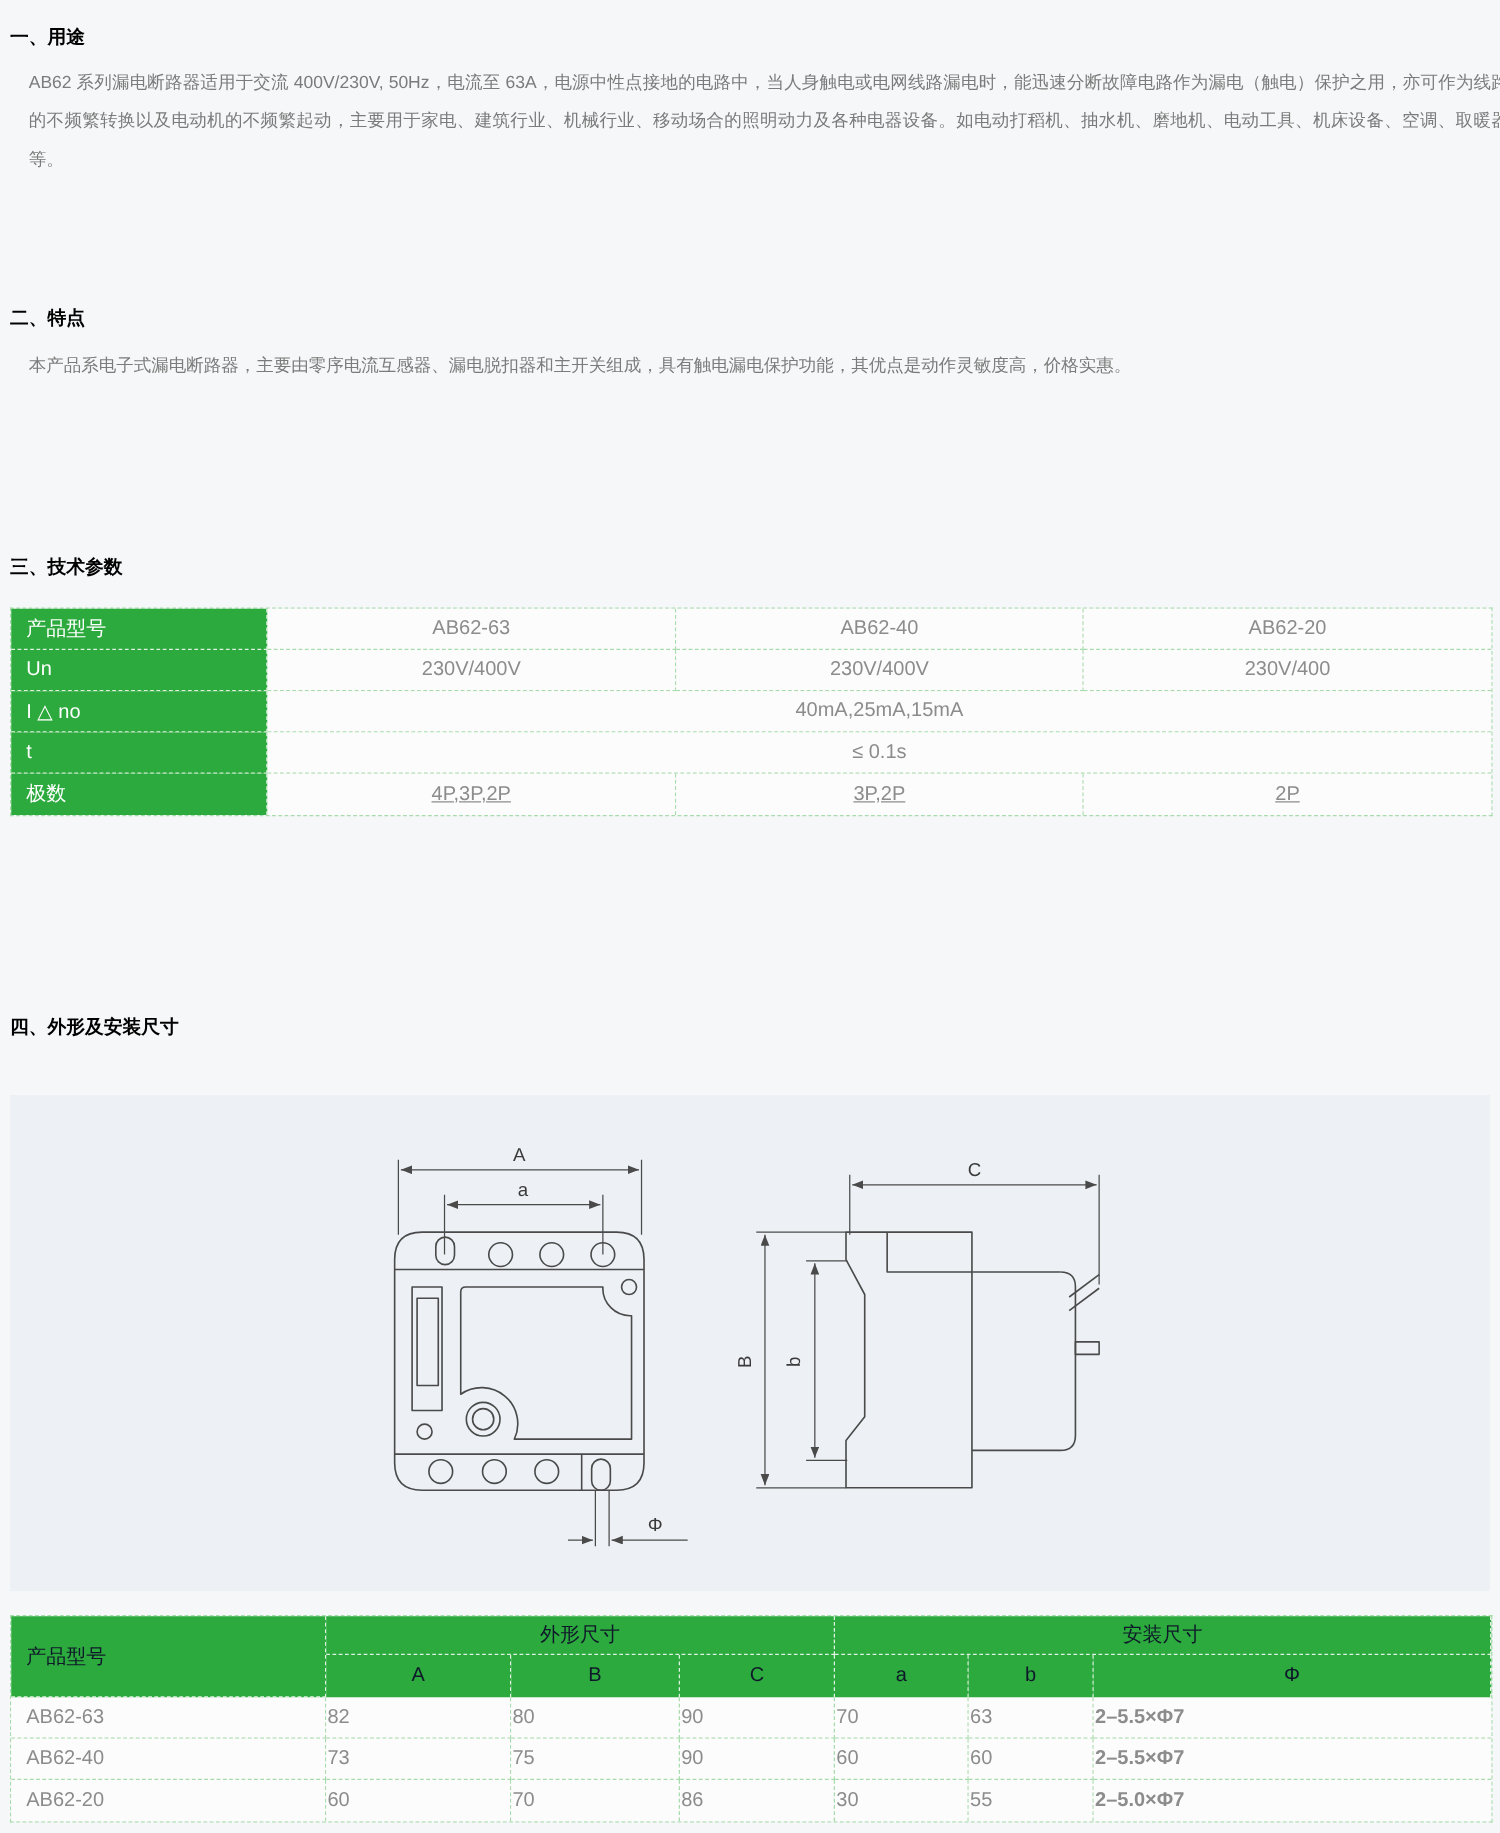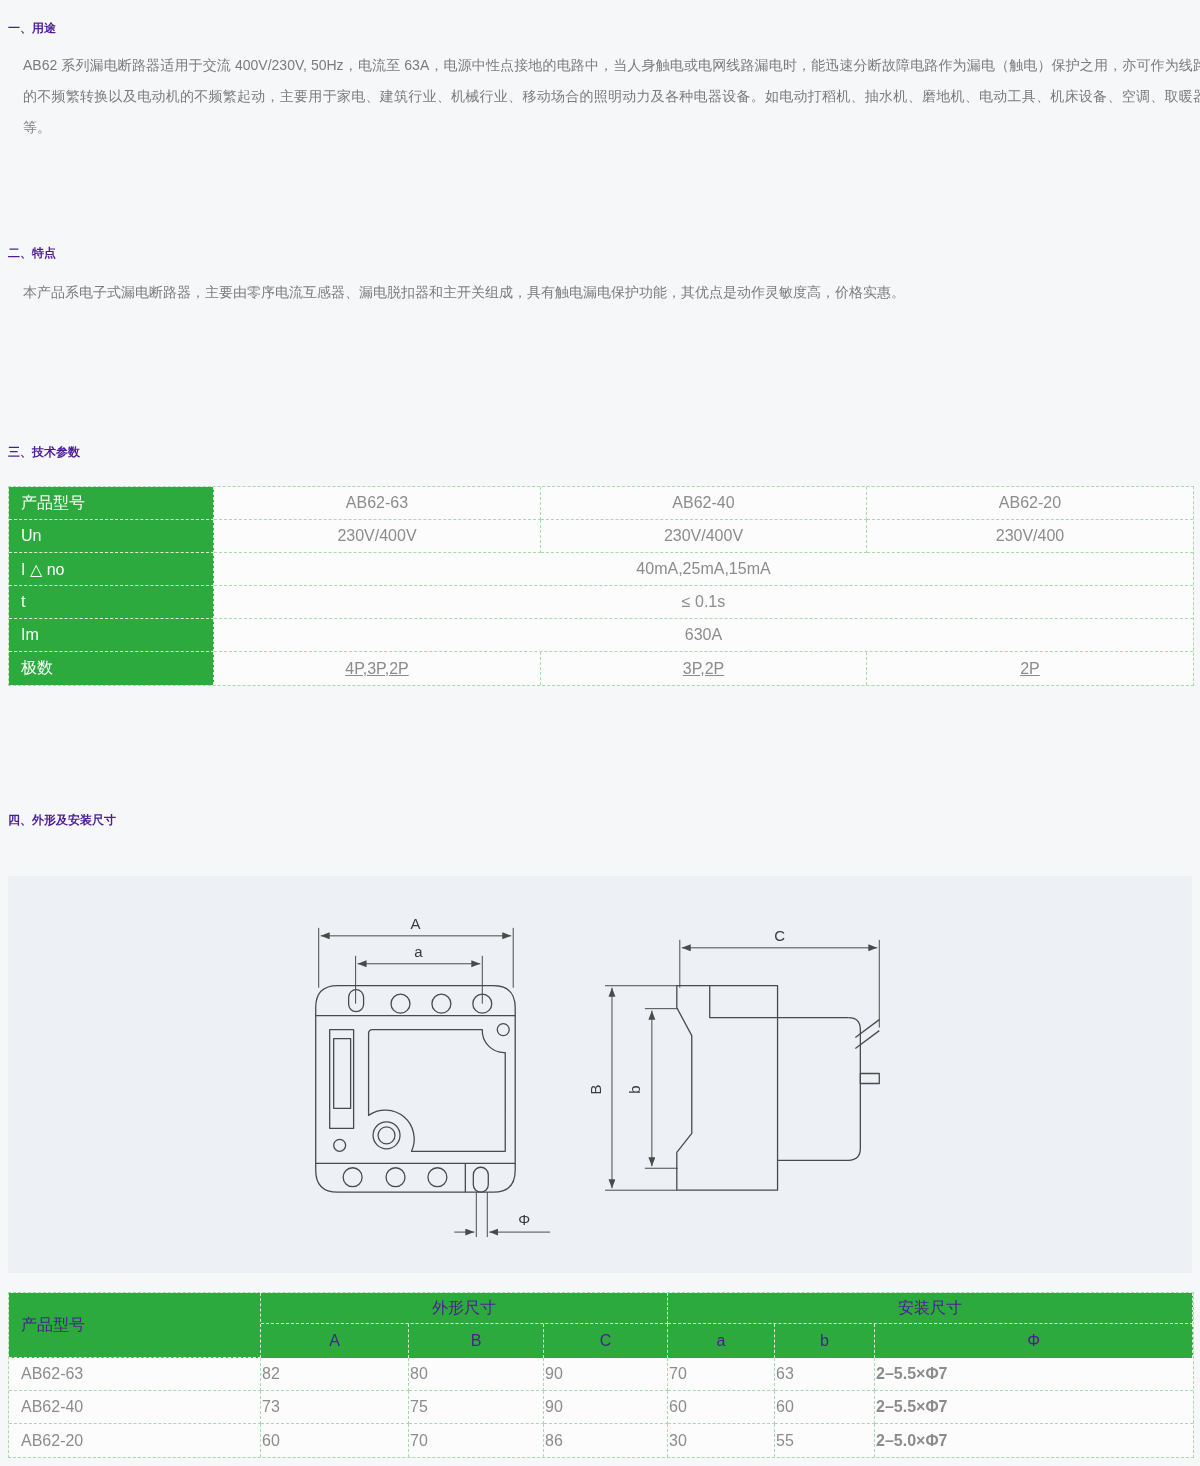--- a/index.html
+++ b/index.html
@@ -6,22 +6,22 @@
   body{
     width:1200px;height:1466px;
     background:#f6f7f8;
     position:relative;
     overflow:hidden;
     font-family:"Liberation Sans","DejaVu Sans",sans-serif;
   }
   .abs{position:absolute;}
   .sec-title{
     left:8px;
-    color:#4c1d95;
-    font-size:12px;
+    color:#000000;
+    font-size:15px;
     line-height:28px;
     white-space:nowrap;
   }
   .para{
     left:23px;
     width:1184px;
     color:#7b7b7b;
     font-size:14px;
     line-height:31px;
     text-align:justify;
@@ -41,21 +41,21 @@
     background:#fbfcfb;color:#8c8c8c;font-size:16px;text-align:center;
     border-bottom:1px dashed #a8dbac;border-right:1px dashed #a8dbac;
   }
   .t1 td:last-child{border-right:none;}
   .t1 tr:last-child td{border-bottom:none;text-decoration:underline;}
   .t2{left:8px;top:1292px;width:1184px;}
   .t2 tr.h1{height:31px;}
   .t2 tr.h2{height:34px;}
   .t2 tr.dr{height:33px;}
   .t2 th{
-    background:#2caa3d;color:#4c1d95;font-weight:normal;font-size:16px;
+    background:#2caa3d;color:#0f172a;font-weight:normal;font-size:16px;
     text-align:center;padding:0;
     border-bottom:1px dashed rgba(255,255,255,.85);
     border-right:1px dashed rgba(255,255,255,.85);
   }
   .t2 th.prod{text-align:left;padding-left:12px;}
   .t2 tr.h2 th{border-bottom:none;}
   .t2 td{
     background:#fbfcfb;color:#8c8c8c;font-size:16px;text-align:left;
     border-bottom:1px dashed #a8dbac;border-right:1px dashed #a8dbac;
   }
@@ -103,24 +103,20 @@
     <td>230V/400V</td>
     <td>230V/400</td>
   </tr>
   <tr>
     <th>I △ no</th>
     <td colspan="3">40mA,25mA,15mA</td>
   </tr>
   <tr>
     <th>t</th>
     <td colspan="3">≤ 0.1s</td>
-  </tr>
-  <tr>
-    <th>Im</th>
-    <td colspan="3">630A</td>
   </tr>
   <tr>
     <th>极数</th>
     <td>4P,3P,2P</td>
     <td>3P,2P</td>
     <td>2P</td>
   </tr>
 </tbody>
   </table>
 

